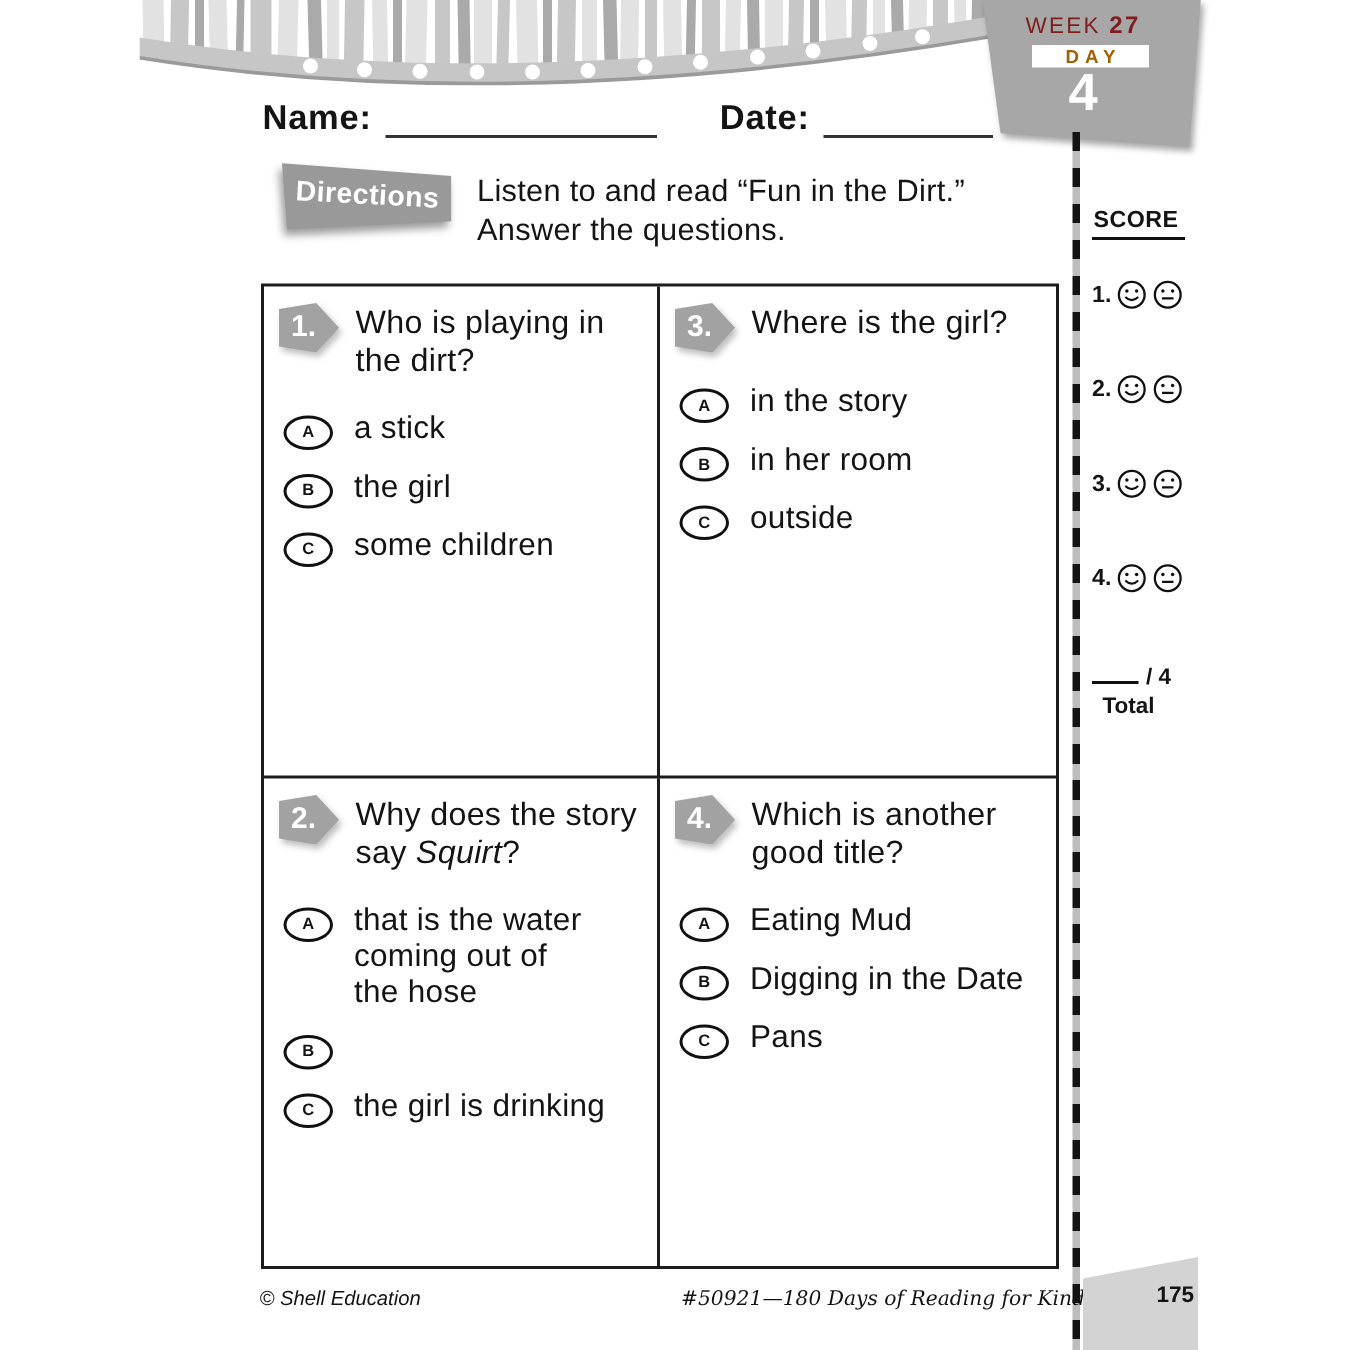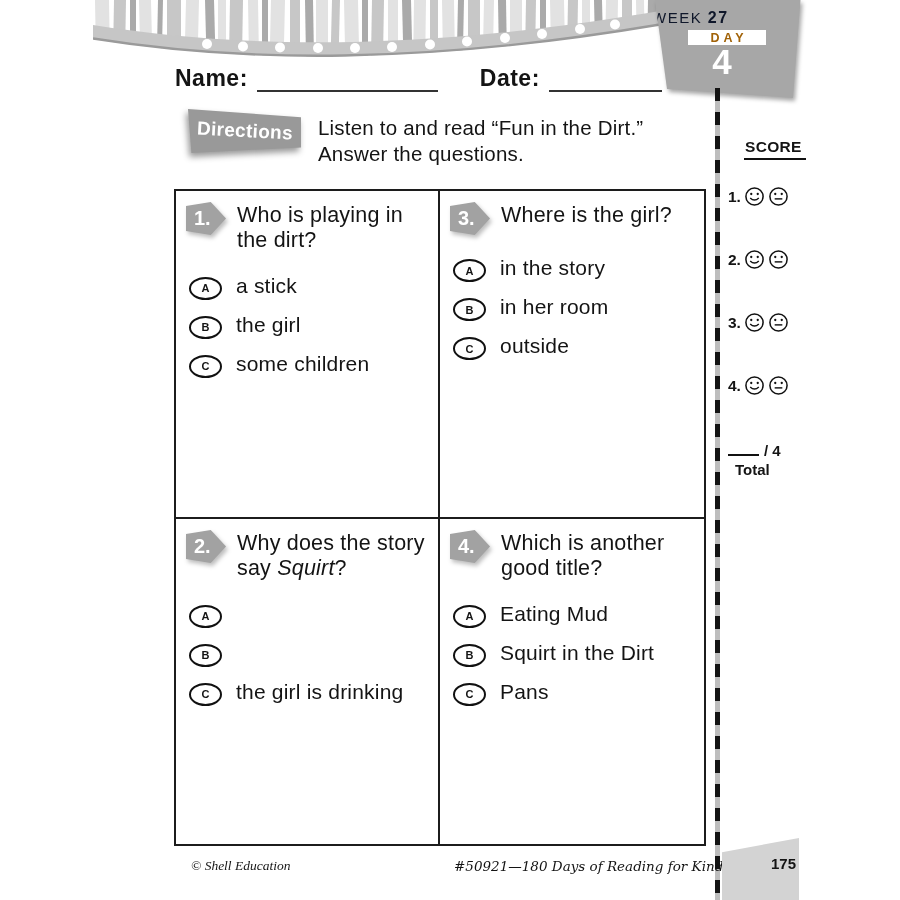--- a/index.html
+++ b/index.html
@@ -7,22 +7,22 @@
        font-family:"Liberation Sans", sans-serif;color:#141414;}
 
   
   .stripes-svg{position:absolute;left:93px;top:0;}
 
   
   .banner{position:absolute;left:652px;top:0;width:150px;height:101px;
           filter:drop-shadow(2px 3px 2px rgba(0,0,0,.35));}
   .banner-bg{width:100%;height:100%;background:#a7a7a7;
              clip-path:polygon(2% 0%,99% 0%,94% 97%,10% 88%);position:relative;}
-  .banner-week{position:absolute;left:0;right:10px;top:9px;text-align:left;
-               color:#0f172a;font-size:15px;letter-spacing:1.5px;}
+  .banner-week{position:absolute;left:0;right:10px;top:9px;text-align:center;
+               color:#7f1d1d;font-size:15px;letter-spacing:1.5px;}
   .banner-week b{font-size:16px;}
   .banner-daybar{position:absolute;left:36px;top:30px;width:78px;height:15px;background:#fff;
                  display:flex;align-items:center;justify-content:center;}
   .banner-daybar span{color:#a16207;font-weight:bold;font-size:12.5px;letter-spacing:4px;padding-left:4px;}
   .banner-num{position:absolute;left:0;right:10px;top:42px;text-align:center;
               color:#fff;font-weight:bold;font-size:35px;}
 
   
   .namedate{position:absolute;left:175px;top:62px;display:flex;align-items:flex-end;
             font-weight:bold;font-size:23px;letter-spacing:.5px;height:30px;}
@@ -60,31 +60,31 @@
   .bubble{flex:none;width:29px;height:19px;border:2px solid #111;border-radius:50%;
           display:flex;align-items:center;justify-content:center;
           font-size:11px;font-weight:bold;margin-top:3px;}
   .otext{font-size:21px;line-height:1.14;letter-spacing:.2px;white-space:pre-line;}
 
   
   .score-divider{position:absolute;left:715px;top:88px;width:5px;height:812px;
                  background:repeating-linear-gradient(180deg,#141414 0 13px,#bdbdbd 13px 24px);}
   .score-panel{position:absolute;left:728px;top:138px;width:80px;}
   .score-title{display:inline-block;font-weight:bold;font-size:15.5px;letter-spacing:.3px;
-               border-bottom:2.5px solid #111;padding:0 4px 2px 1px;margin-left:16px;}
+               border-bottom:2.5px solid #111;padding:0 4px 2px 1px;}
   .score-row{display:flex;align-items:center;font-weight:bold;font-size:15.5px;margin-top:42px;}
   .score-row.first{margin-top:26px;}
   .score-row svg{margin-left:3px;}
   .score-total{margin-top:44px;font-weight:bold;font-size:15px;}
   .total-blank{display:inline-block;width:31px;height:14px;border-bottom:2px solid #111;}
   .total-frac{margin-left:5px;}
   .total-label{margin:2px 0 0 7px;}
 
   
-  .foot-copy{position:absolute;left:191px;top:858px;font-family:Liberation Serif, serif;
+  .foot-copy{position:absolute;left:173px;top:858px;font-family:Liberation Sans, sans-serif;
              font-style:italic;font-size:13.5px;}
   .foot-ref{position:absolute;left:454px;top:858px;font-family:"DejaVu Serif",serif;
             font-style:italic;font-size:13.5px;}
   .page-tab{position:absolute;left:722px;top:838px;width:77px;height:62px;background:#d3d3d3;
             clip-path:polygon(0 23%,100% 0,100% 100%,0 100%);}
   .page-tab span{position:absolute;left:18px;top:17px;font-weight:bold;font-size:15px;margin-left:31px;}
 </style>
 </head>
 <body>
 
@@ -230,20 +230,23 @@
     <div class="qhead">
       <span class="qbadge-wrap">
         <span class="qbadge">2.</span>
         </span>
       <div class="qprompt"><span>Why does the story
 say </span><i>Squirt</i><span>?</span></div>
     </div>
     <div class="opts">
       <div class="opt">
         <span class="bubble">A</span>
+        <span class="otext">that is the water
+coming out of
+the hose</span>
         </div>
       <div class="opt">
         <span class="bubble">B</span>
         </div>
       <div class="opt">
         <span class="bubble">C</span>
         <span class="otext">the girl is drinking</span>
         </div>
     </div>
   </div>
@@ -256,21 +259,21 @@
       <div class="qprompt"><span>Which is another
 good title?</span><i></i><span></span></div>
     </div>
     <div class="opts">
       <div class="opt">
         <span class="bubble">A</span>
         <span class="otext">Eating Mud</span>
         </div>
       <div class="opt">
         <span class="bubble">B</span>
-        <span class="otext">Squirt in the Dirt</span>
+        <span class="otext">Digging in the Date</span>
         </div>
       <div class="opt">
         <span class="bubble">C</span>
         <span class="otext">Pans</span>
         </div>
     </div>
   </div>
 </div>
 
 <div class="score-divider"></div>

